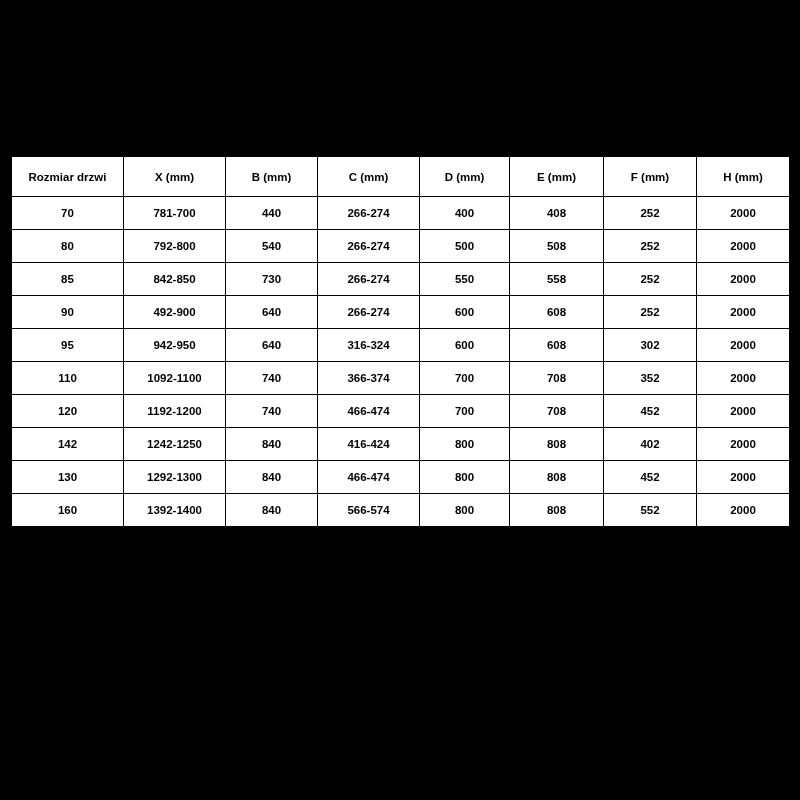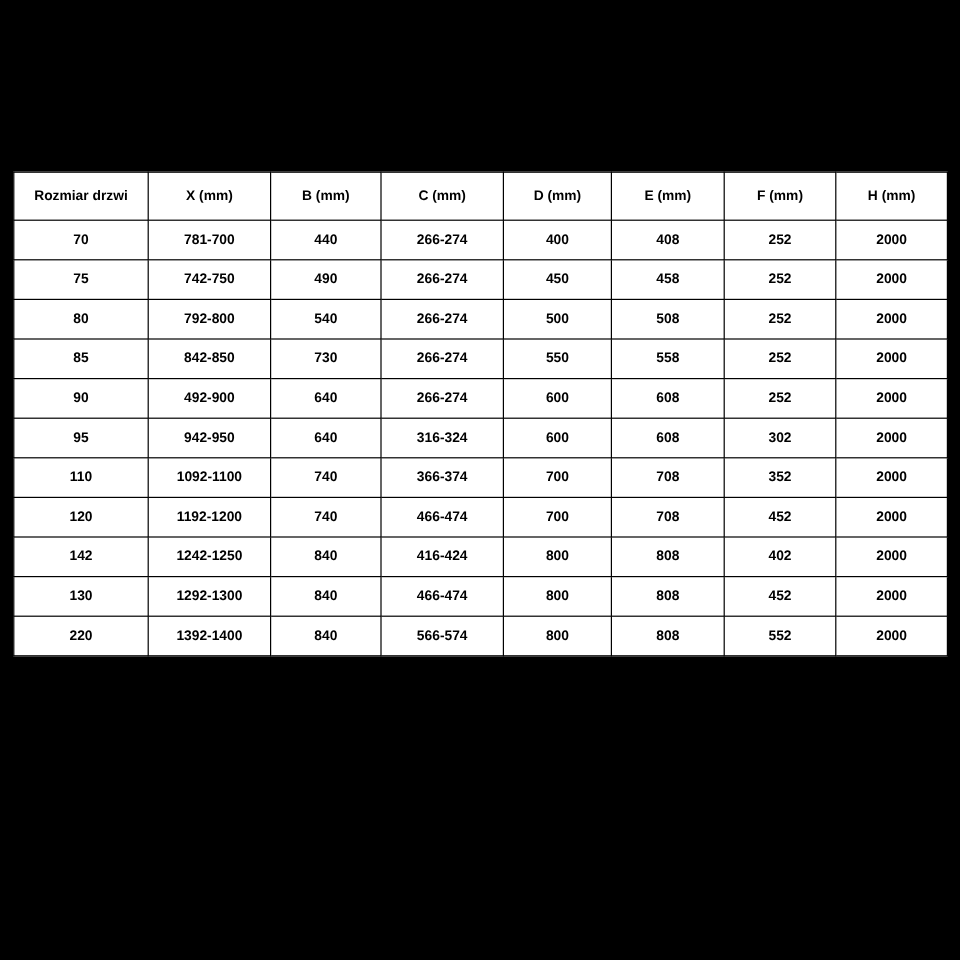--- a/index.html
+++ b/index.html
@@ -15,21 +15,21 @@
   }
   #page {
     position: relative;
     width: 800px;
     height: 800px;
     background: #000000;
   }
   #table-wrap {
     position: absolute;
     left: 11px;
-    top: 143px;
+    top: 156px;
     width: 778px;
     background: #a21caf;
   }
   table {
     border-collapse: collapse;
     width: 778px;
     table-layout: fixed;
     background: #ffffff;
   }
   th, td {
@@ -85,30 +85,20 @@
         </tr>
       </thead>
       <tbody>
         <tr>
           <td>70</td>
           <td>781-700</td>
           <td>440</td>
           <td>266-274</td>
           <td>400</td>
           <td>408</td>
-          <td>252</td>
-          <td>2000</td>
-        </tr>
-        <tr>
-          <td>75</td>
-          <td>742-750</td>
-          <td>490</td>
-          <td>266-274</td>
-          <td>450</td>
-          <td>458</td>
           <td>252</td>
           <td>2000</td>
         </tr>
         <tr>
           <td>80</td>
           <td>792-800</td>
           <td>540</td>
           <td>266-274</td>
           <td>500</td>
           <td>508</td>
@@ -179,21 +169,21 @@
           <td>130</td>
           <td>1292-1300</td>
           <td>840</td>
           <td>466-474</td>
           <td>800</td>
           <td>808</td>
           <td>452</td>
           <td>2000</td>
         </tr>
         <tr>
-          <td>220</td>
+          <td>160</td>
           <td>1392-1400</td>
           <td>840</td>
           <td>566-574</td>
           <td>800</td>
           <td>808</td>
           <td>552</td>
           <td>2000</td>
         </tr>
       </tbody>
     </table>

